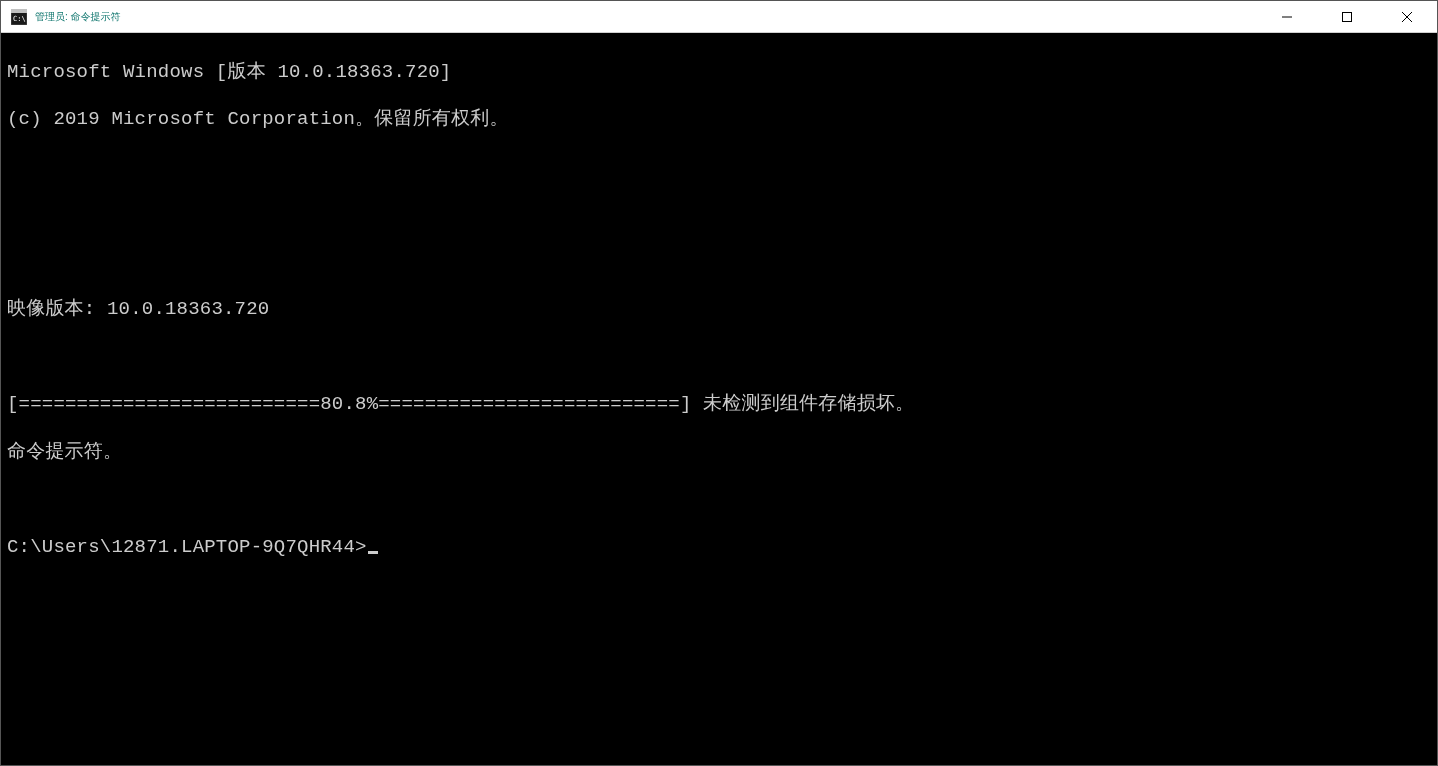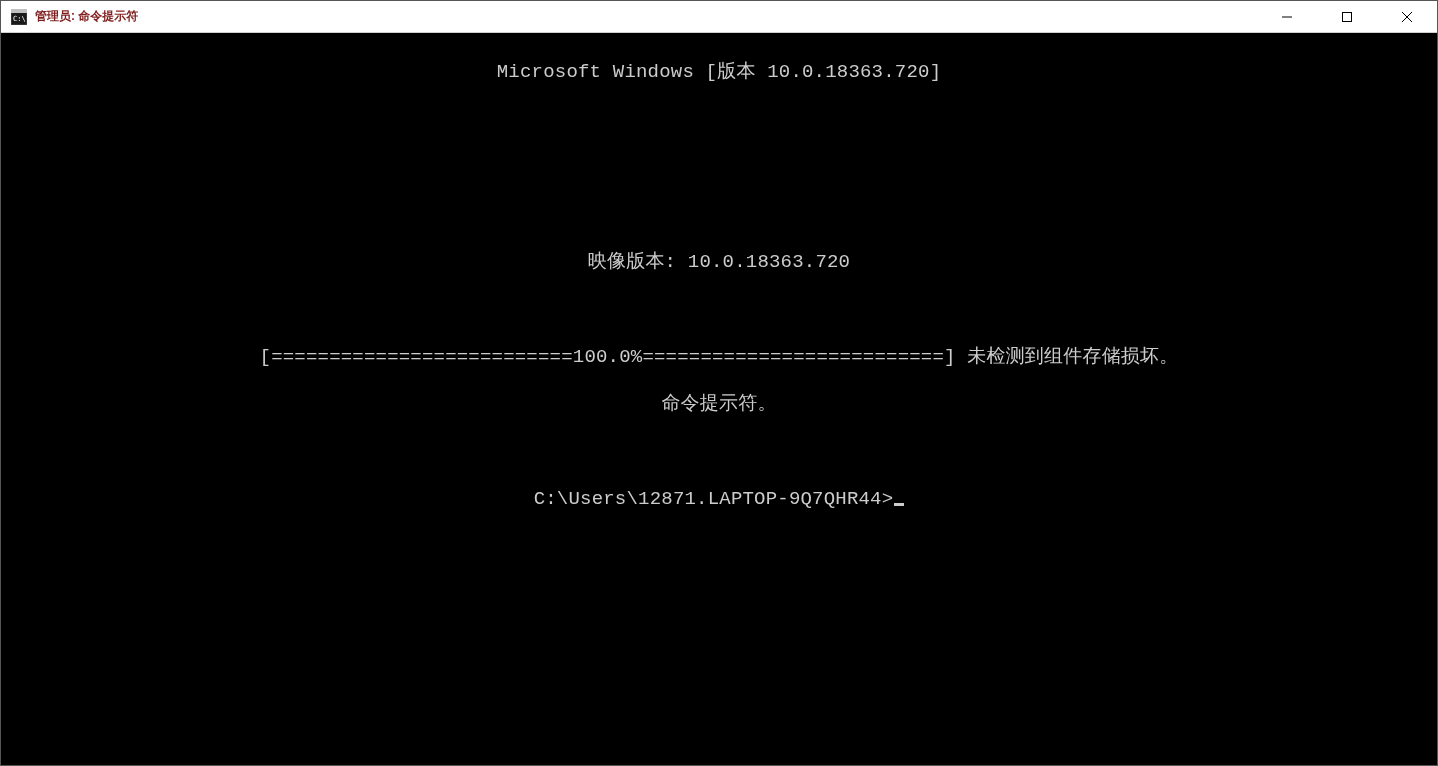--- a/index.html
+++ b/index.html
@@ -35,24 +35,23 @@
       margin-right: 8px;
       display: flex;
       align-items: center;
       justify-content: center;
     }
     .titlebar-icon svg {
       width: 16px;
       height: 16px;
     }
     .titlebar-title {
-      font-size: 12px;
-      color: #7f1d1d;
+      font-size: 10px;
+      color: #0f766e;
       flex: 1;
-      font-weight: bold;
     }
     .titlebar-buttons {
       display: flex;
       height: 100%;
     }
     .titlebar-btn {
       width: 60px;
       height: 100%;
       display: flex;
       align-items: center;
@@ -72,21 +71,20 @@
       padding: 4px 6px;
       font-family: "NSimSun", "SimSun", "Consolas", "Courier New", monospace;
       font-size: 19px;
       line-height: 1.25;
       white-space: pre-wrap;
       overflow: hidden;
       letter-spacing: 0.2px;
     }
     .terminal .line {
       min-height: 1.25em;
-      text-align: center;
     }
     .cursor {
       display: inline-block;
       width: 10px;
       height: 3px;
       background: #cccccc;
       vertical-align: baseline;
       position: relative;
       top: 2px;
       margin-left: 1px;
@@ -120,23 +118,24 @@
         <svg viewBox="0 0 12 12">
             <line x1="1" y1="1" x2="11" y2="11" stroke="currentColor" stroke-width="1"></line>
             <line x1="11" y1="1" x2="1" y2="11" stroke="currentColor" stroke-width="1"></line>
           </svg>
       </div>
     </div>
   </div>
 
   <div class="terminal">
 <div class="line">Microsoft Windows [版本 10.0.18363.720]</div>
+<div class="line">(c) 2019 Microsoft Corporation。保留所有权利。</div>
 <div class="line"></div>
 <div class="line"></div>
 <div class="line"></div>
 <div class="line">映像版本: 10.0.18363.720</div>
 <div class="line"></div>
-<div class="line">[==========================100.0%==========================] 未检测到组件存储损坏。</div>
+<div class="line">[==========================80.8%==========================] 未检测到组件存储损坏。</div>
 <div class="line">命令提示符。</div>
 <div class="line"></div>
 <div class="line"><span>C:\Users\12871.LAPTOP-9Q7QHR44&gt;</span><span class="cursor"></span></div>
   </div>
 </div>
 
 </body></html>

